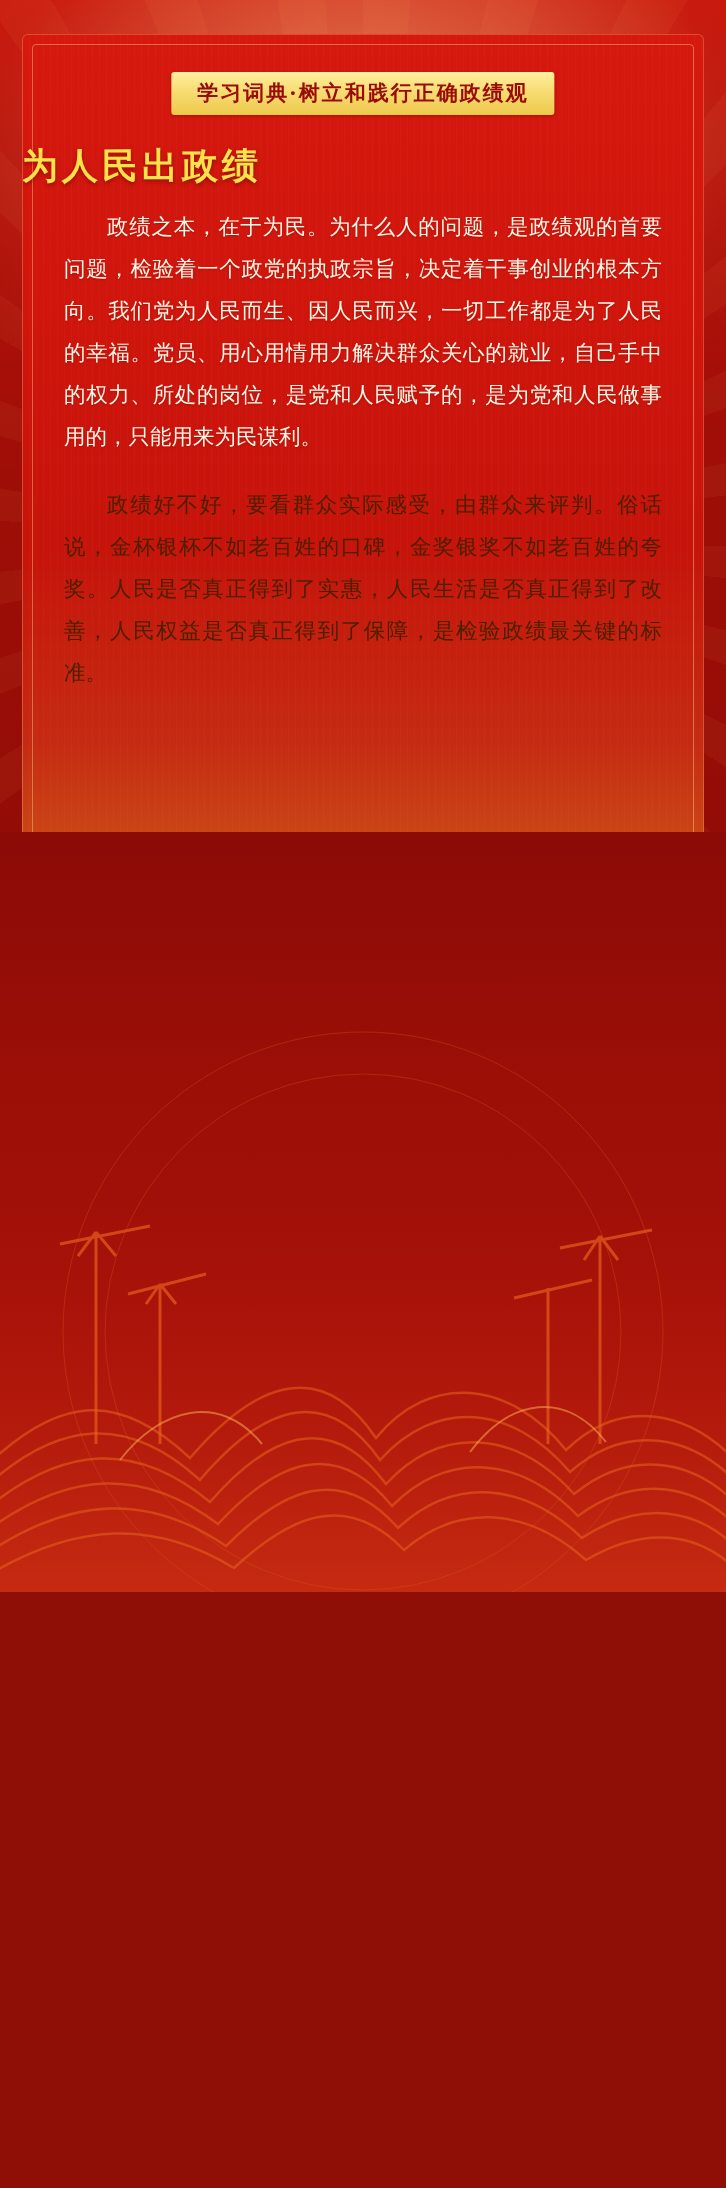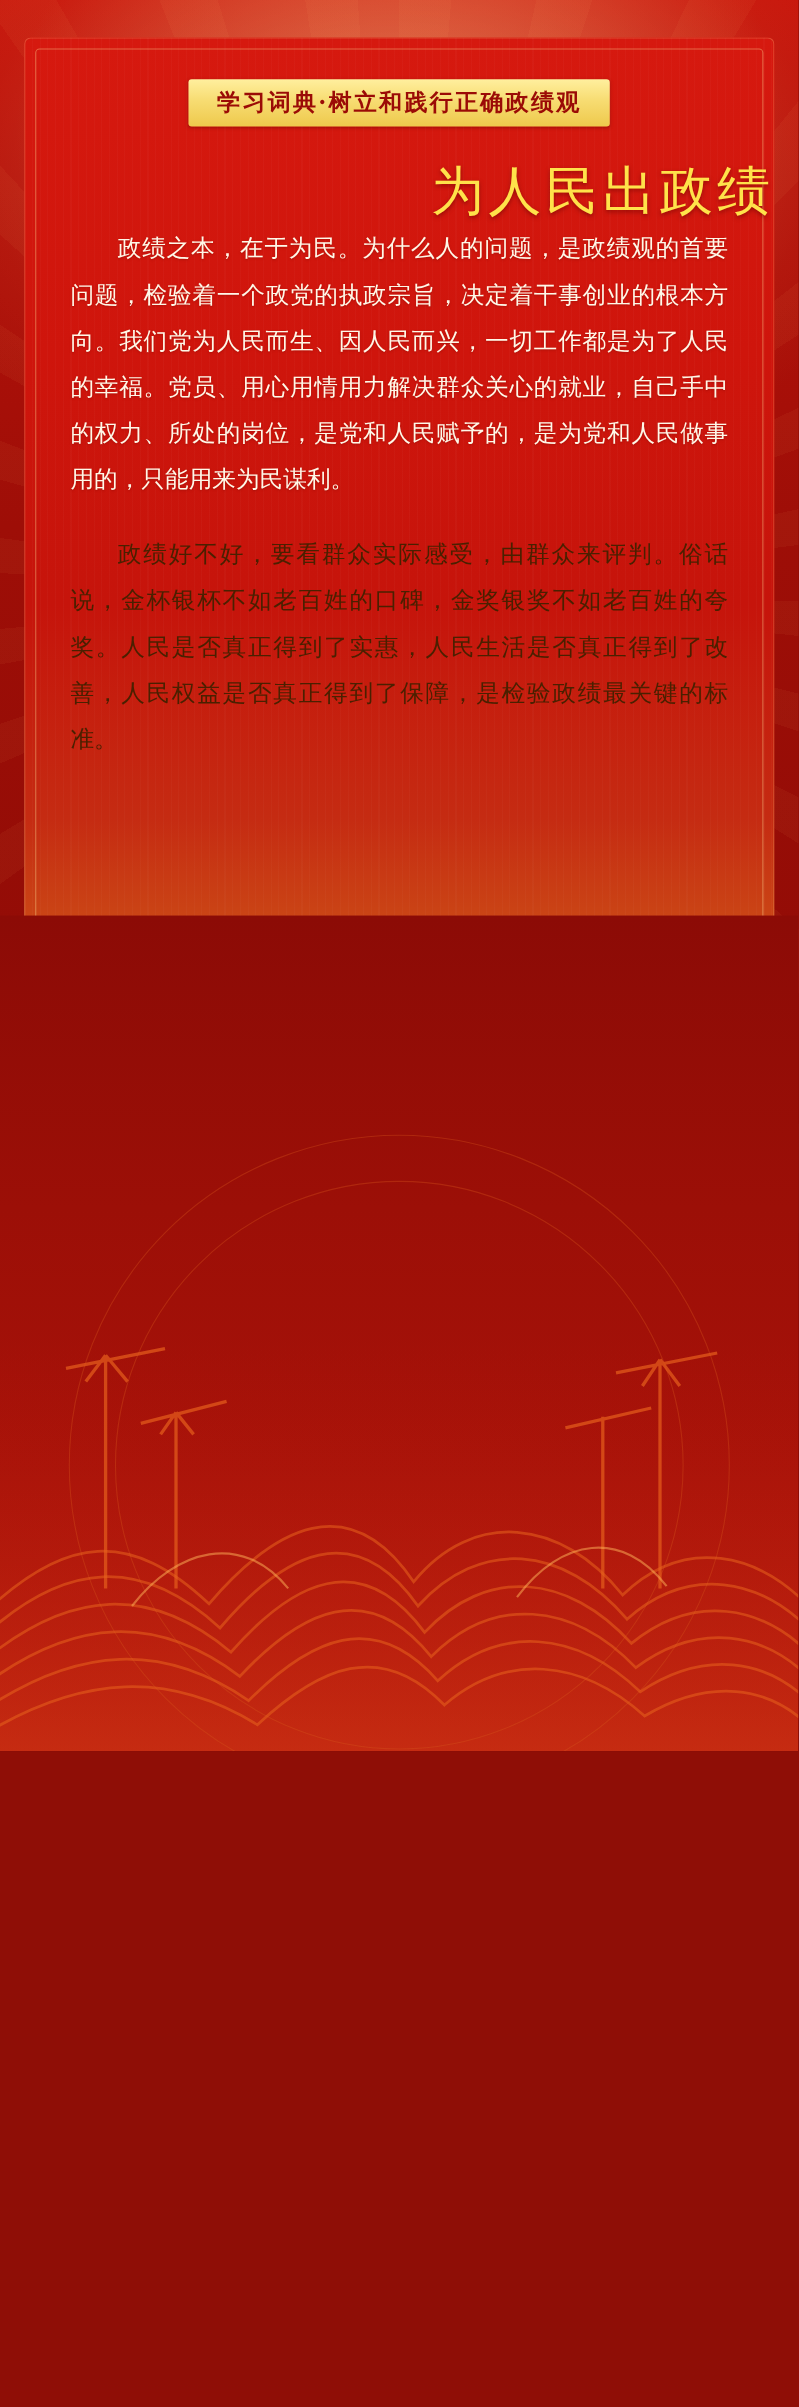--- a/index.html
+++ b/index.html
@@ -103,25 +103,25 @@
     border-radius: 3px;
     white-space: nowrap;
     box-shadow: 0 1px 3px rgba(80,0,0,.35);
   }
 
   .headline {
     position: absolute;
     left: 0;
     right: 0;
     top: 108px;
-    text-align: right;
+    text-align: left;
     color: #ffe24a;
     font-family: "DejaVu Serif", "Liberation Serif", serif;
-    font-weight: normal;
-    font-size: 48px;
+    font-weight: bold;
+    font-size: 36px;
     letter-spacing: 4px;
     text-shadow: 0 2px 4px rgba(90,0,0,.5);
   }
 
   .body {
     position: absolute;
     left: 42px;
     right: 42px;
     top: 172px;
   }

